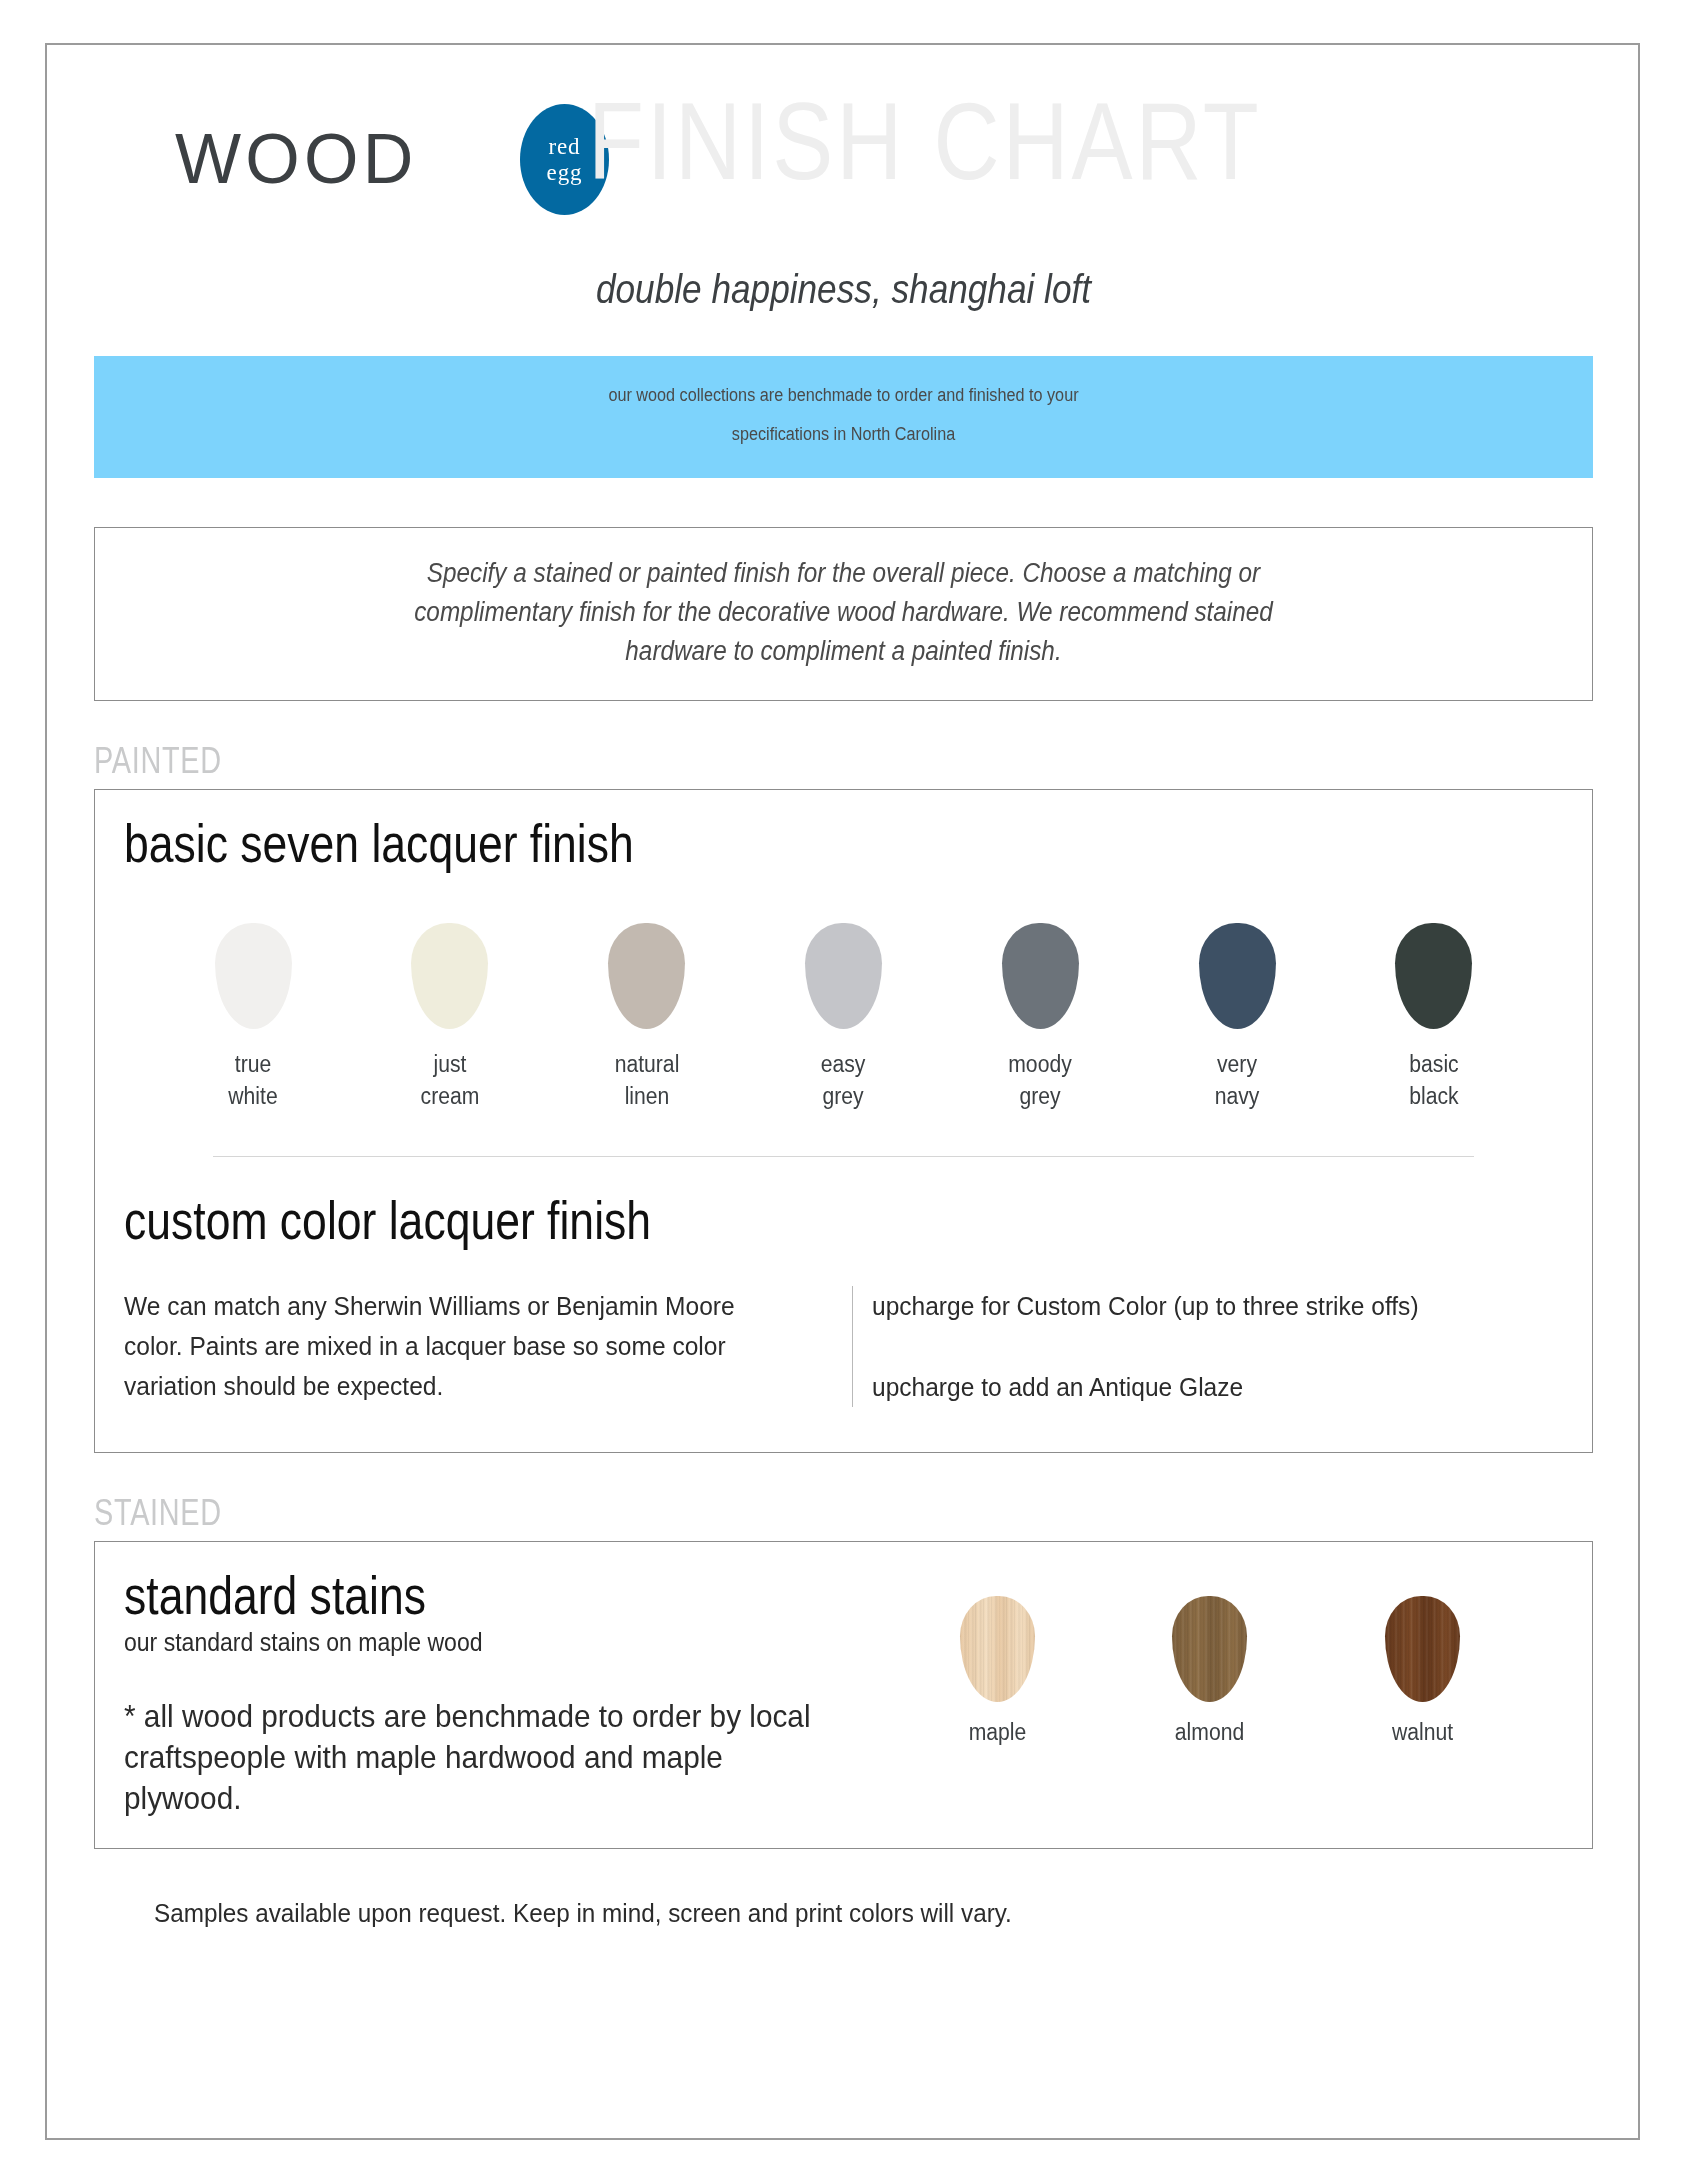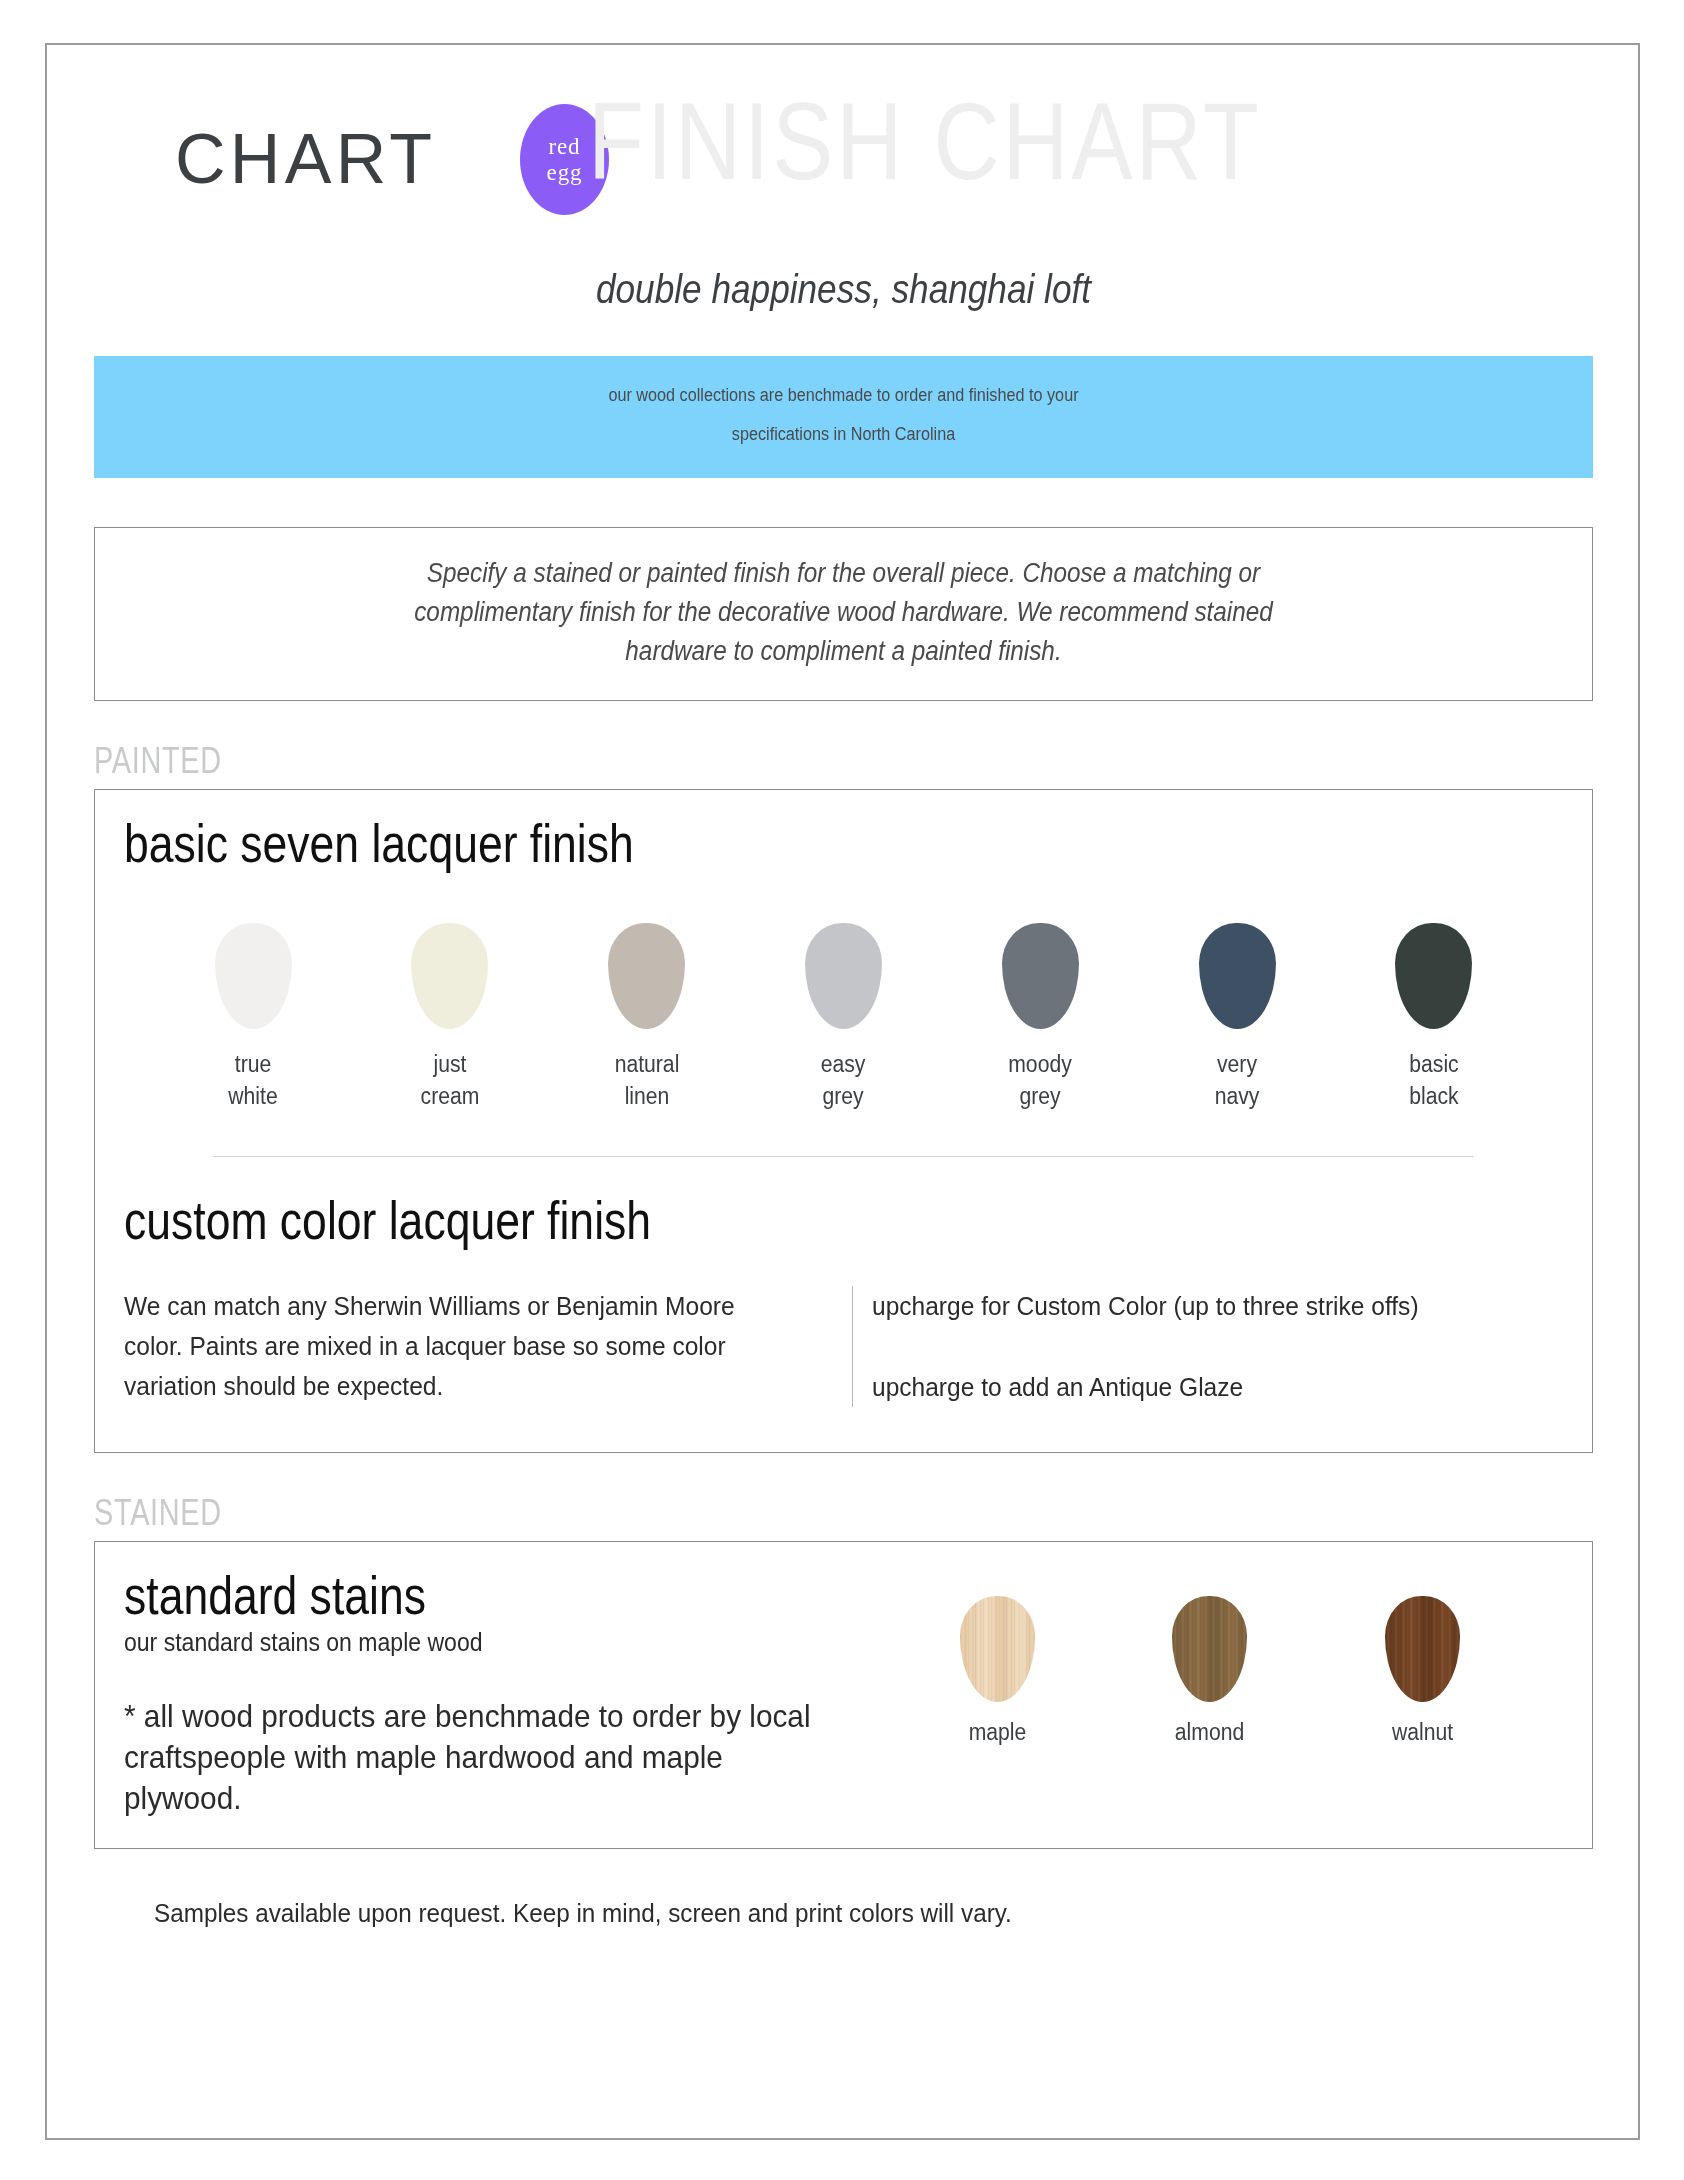--- a/index.html
+++ b/index.html
@@ -24,21 +24,21 @@
 
   
   .header{position:relative;height:158px;}
   .header .wood{
     position:absolute;left:81px;top:34px;
     font-size:70px;letter-spacing:4.3px;font-weight:300;color:#3c4043;
     font-family:"Liberation Sans", sans-serif;
   }
   .logo{
     position:absolute;left:426px;top:19px;width:89px;height:111px;
-    background:#8b5cf6;border-radius:50% 50% 50% 50%/50% 50% 50% 50%;
+    background:#0369a1;border-radius:50% 50% 50% 50%/50% 50% 50% 50%;
     display:flex;flex-direction:column;align-items:center;justify-content:center;
   }
   .logo span{
     color:#ffffff;font-family:"Liberation Serif", serif;
     font-size:23px;line-height:25.6px;letter-spacing:0.9px;display:block;
   }
   .finish-chart{
     position:absolute;left:494px;top:1.7px;
     font-size:109px;line-height:109px;letter-spacing:3.4px;
     color:#eeeeee;font-weight:400;
@@ -161,21 +161,21 @@
 </style>
 </head>
 <body>
 
 <div class="page">
   <div class="page-frame"></div>
 
   <div class="inner">
 
     <div class="header">
-      <div class="wood">CHART</div>
+      <div class="wood">WOOD</div>
       <div class="logo">
         <span>red</span>
         <span>egg</span>
       </div>
       <div class="finish-chart">FINISH CHART</div>
     </div>
 
     <div class="subtitle">double happiness, shanghai loft</div>
 
     <div class="banner">

